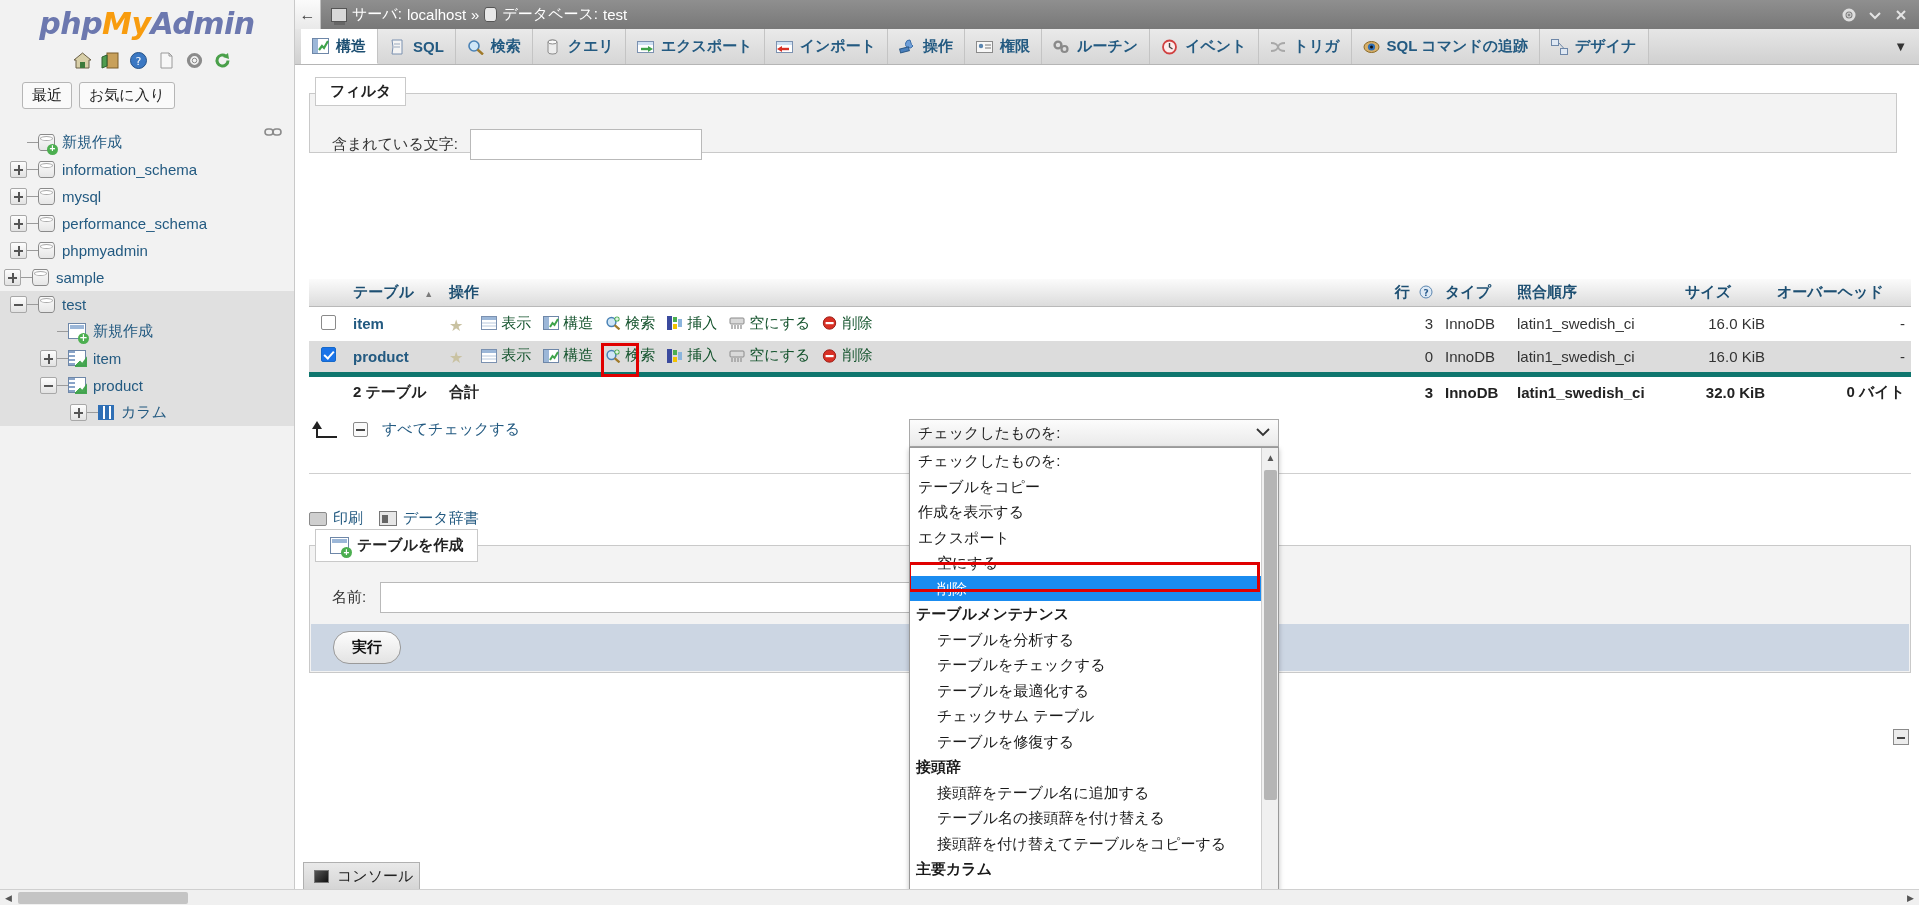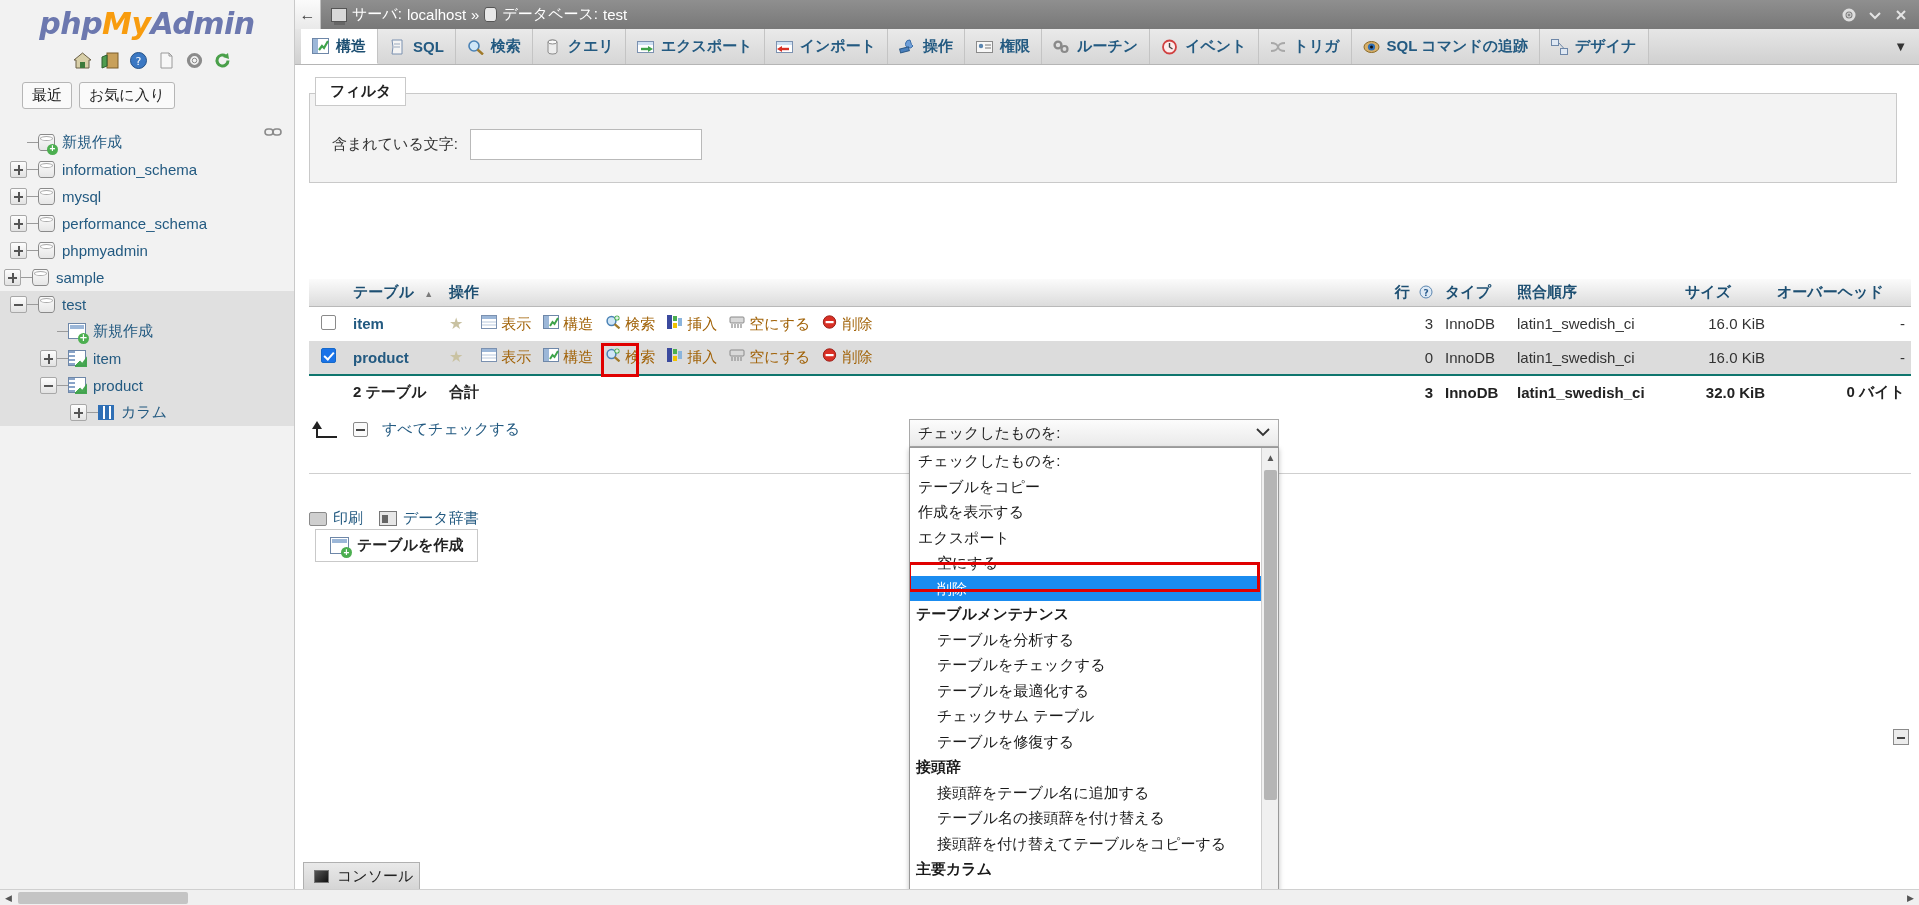--- a/index.html
+++ b/index.html
@@ -138,21 +138,21 @@
     background: linear-gradient(#eaeaea,#d6d6d6);
   }
   .tab.active { background: #fff; color: #1d4f72; border-bottom: 1px solid #fff; }
   .tabicon { width: 17px; height: 16px; flex: 0 0 17px; position: relative; }
   #tabcaret { margin-left:auto; display:flex;align-items:center; padding:0 12px; color:#333; font-size: 13px;}
 
   #content { position:relative; height: 824px; background:#fff; overflow:hidden; }
 
   
   #filterbox {
-    position: absolute; left: 14px; top: 28px; right: 22px; height: 90px;
+    position: absolute; left: 14px; top: 28px; right: 22px; height: 60px;
     border: 1px solid #c9c9c9; background: #f3f3f3;
   }
   #filterlegend {
     position: absolute; left: 20px; top: 12px;
     background: #fff; border: 1px solid #c9c9c9;
     padding: 4px 14px; font-weight: bold; font-size: 15px; color: #222;
   }
   #filterrow { position:absolute; left: 22px; top: 35px; display:flex; align-items:center; gap: 12px;}
   #filterlabel { font-size: 15px; color: #333; }
   #filterinput {
@@ -168,23 +168,23 @@
     border-bottom: 1px solid #b9b9b9;
     color: #1d4f72; font-weight: bold; text-align: left;
     padding: 4px 6px; height: 26px; white-space: nowrap;
   }
   table.lst td {
     padding: 3px 6px; height: 34px; vertical-align: middle; white-space: nowrap;
     color: #333;
   }
   tr.rowodd td { background: #fff; }
   tr.roweven td { background: #dcdcdc; }
-  tr.total td { background: #fff; font-weight: bold; color: #222; border-top: 2px solid #0f766e; margin-left: 44px;}
+  tr.total td { background: #fff; font-weight: bold; color: #222; border-top: 5px solid #0f766e; margin-left: 44px;}
   .tname { font-weight: bold; color: #235a81; }
-  .act { color: #a16207; display:inline-flex; gap:4px; margin-right:12px; }
+  .act { color: #14532d; display:inline-flex; align-items:center; gap:4px; margin-right:12px; }
   .num { text-align: right; }
   .ctr { text-align: center; }
   .ck { width: 15px; height: 15px; border: 1px solid #8a8a8a; background: #fff; border-radius: 2px; display:inline-block;}
   .ck.on { background:#1a73e8; border-color:#1669c9; position: relative; }
   .ck.on::after {
     content:''; position:absolute; left:4px; top:1px; width:4px; height:8px;
     border: solid #fff; border-width: 0 2px 2px 0; transform: rotate(42deg);
   }
   #ckhighlight {
     position: absolute; left: 306px; top: 278px; width: 38px; height: 34px;
@@ -723,20 +723,29 @@
         <a>
           <span class="prn"></span>
           <span>印刷</span>
         </a>
         <a>
           <span class="dict"></span>
           <span>データ辞書</span>
         </a>
       </div>
 
+      <div id="createbox">
+        <div id="namerow">
+          <span id="namelabel">名前:</span>
+          <input id="nameinput" type="text" style="">
+        </div>
+        <div id="createfooter">
+          <button id="gobtn">実行</button>
+        </div>
+      </div>
       <div id="createlegend">
         <span class="createicon"></span>
         <span>テーブルを作成</span>
       </div>
 
       <div id="collapsebtn"></div>
 
       <div id="console">
         <span class="consoleicon"></span>
         <span>コンソール</span>

